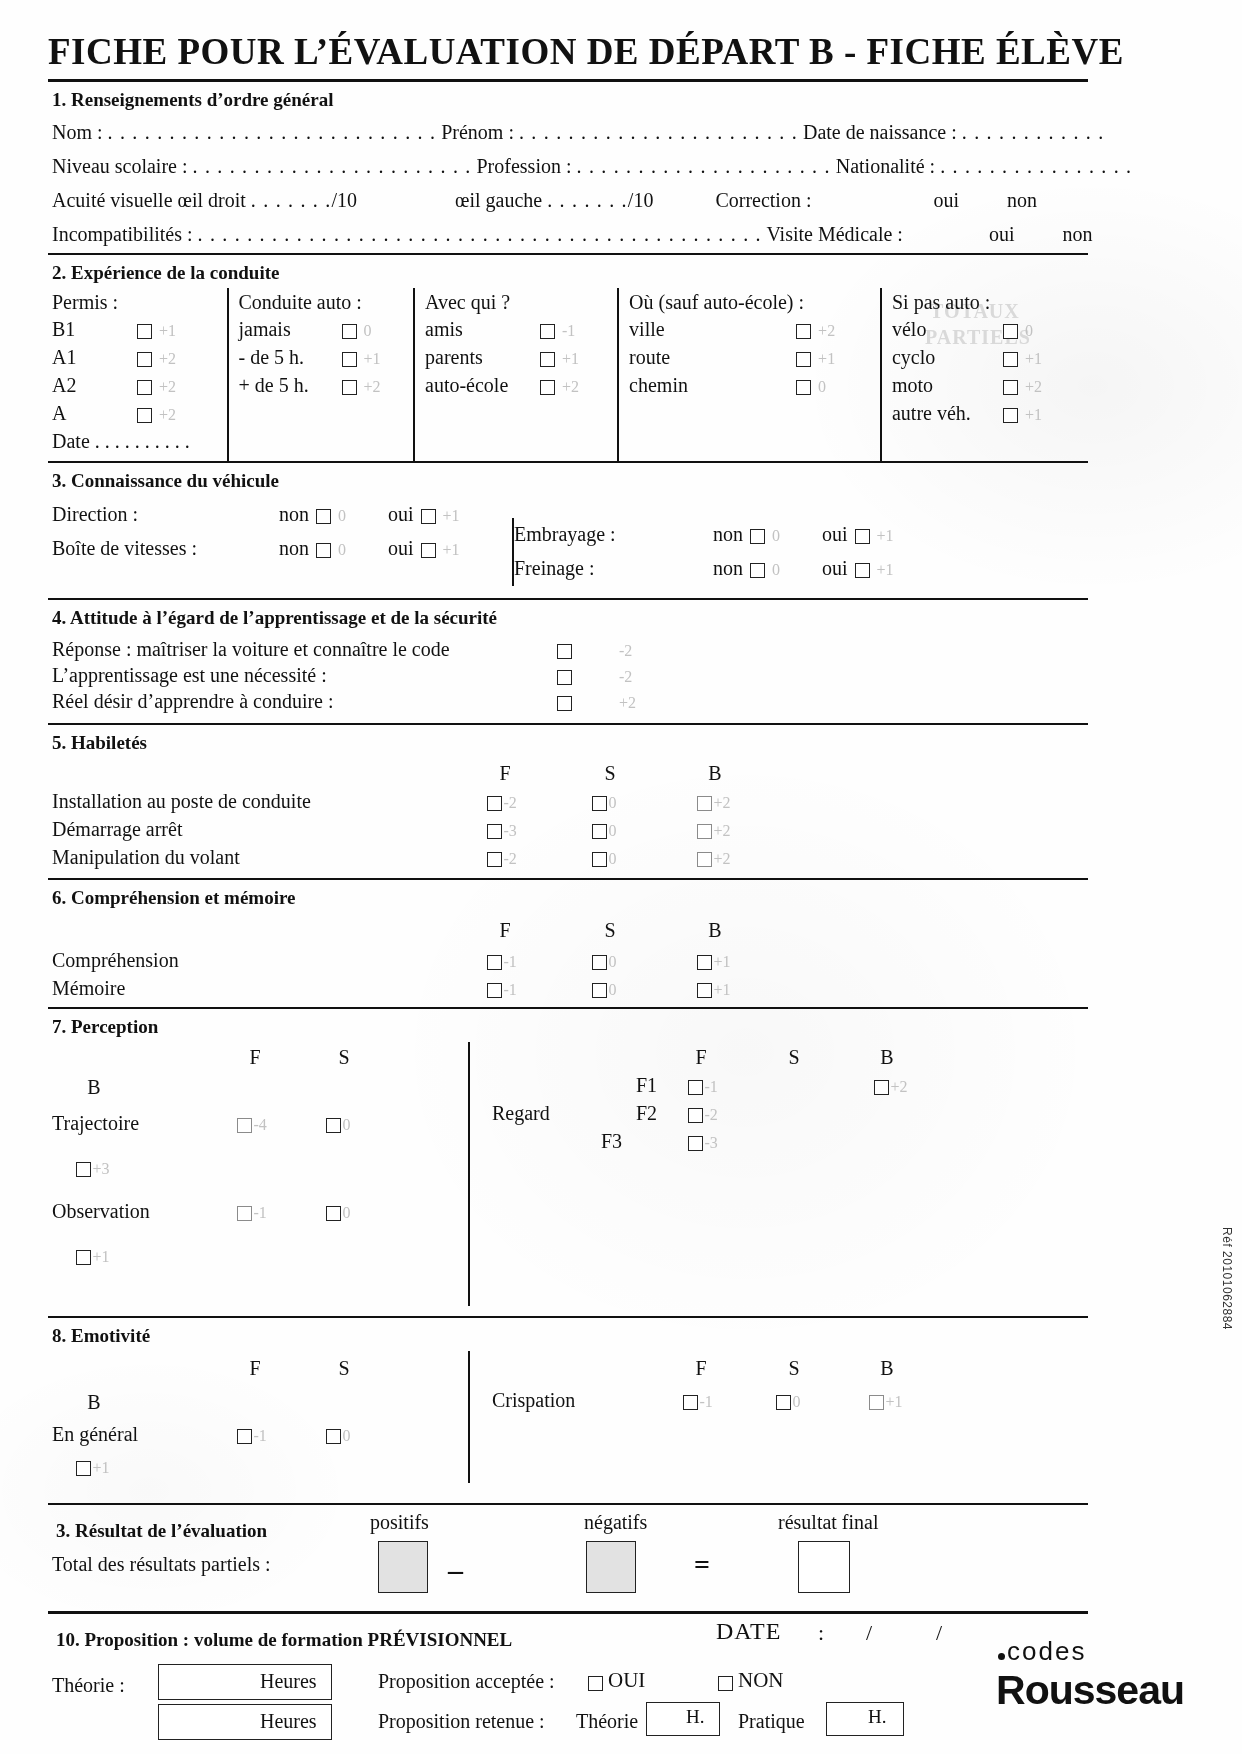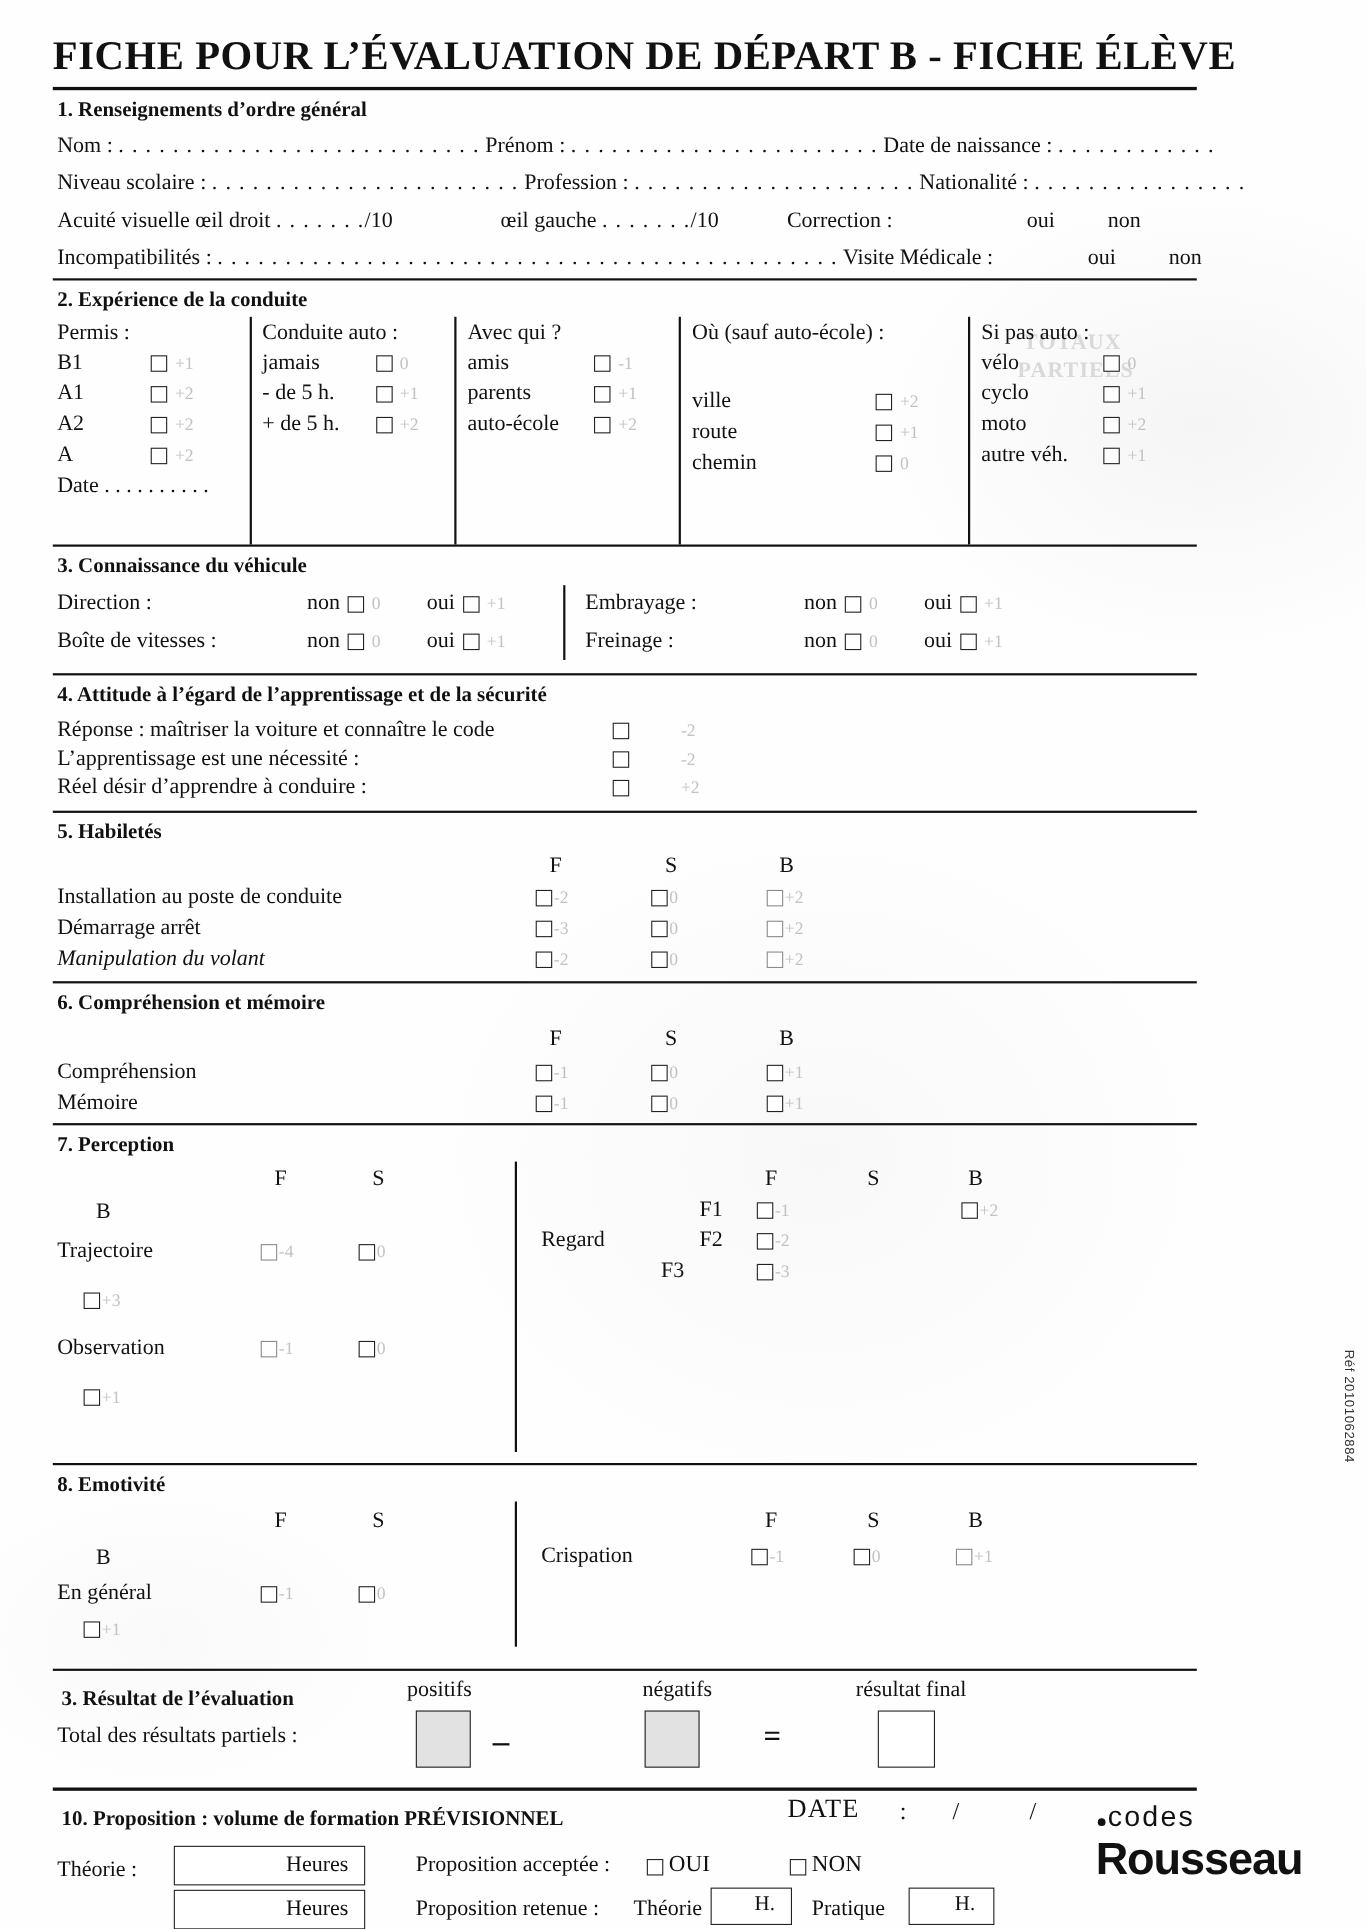--- a/index.html
+++ b/index.html
@@ -206,21 +206,21 @@
             <span class="cb"></span>
             <span class="sc">+2</span>
           </div>
           <div class="s2line">&nbsp;</div>
           <div class="s2line">&nbsp;</div>
         </div>
 
         <div class="s2col" style="width:246px;">
           <div class="s2head">Où (sauf auto-école) :</div>
           <div class="s2line">
-            <span style="display:inline-block;width:160px;margin-top:35px;">ville</span>
+            <span style="display:inline-block;width:160px;">ville</span>
             <span class="cb"></span>
             <span class="sc">+2</span>
           </div>
           <div class="s2line">
             <span style="display:inline-block;width:160px;">route</span>
             <span class="cb"></span>
             <span class="sc">+1</span>
           </div>
           <div class="s2line">
             <span style="display:inline-block;width:160px;">chemin</span>
@@ -278,21 +278,21 @@
             <span style="display:inline-block;width:222px;">Boîte de vitesses :</span>
             <span>non</span>
             <span class="cb"></span>
             <span class="sc">0</span>
             <span style="display:inline-block;width:18px;"></span>
             <span>oui</span>
             <span class="cb"></span>
             <span class="sc">+1</span>
           </div>
         </div>
-        <div class="vline" style="width:480px;padding-left:18px;">
+        <div class="vline" style="width:480px;margin-top:20px;">
           <div class="s2line" style="line-height:32px;">
             <span style="display:inline-block;width:194px;">Embrayage :</span>
             <span>non</span>
             <span class="cb"></span>
             <span class="sc">0</span>
             <span style="display:inline-block;width:18px;"></span>
             <span>oui</span>
             <span class="cb"></span>
             <span class="sc">+1</span>
           </div>
@@ -350,21 +350,21 @@
           <span style="display:inline-block;width:100px;text-align:center;"><span class="cb"></span><span class="sc">0</span></span>
           <span style="display:inline-block;width:100px;text-align:center;"><span class="cb pale"></span><span class="sc">+2</span></span>
         </div>
         <div style="font-size:20px;line-height:26px;">
           <span style="display:inline-block;width:398px;">Démarrage arrêt</span>
           <span style="display:inline-block;width:100px;text-align:center;"><span class="cb"></span><span class="sc">-3</span></span>
           <span style="display:inline-block;width:100px;text-align:center;"><span class="cb"></span><span class="sc">0</span></span>
           <span style="display:inline-block;width:100px;text-align:center;"><span class="cb pale"></span><span class="sc">+2</span></span>
         </div>
         <div style="font-size:20px;line-height:26px;">
-          <span style="display:inline-block;width:398px;font-style:italic;">Manipulation du volant</span>
+          <span style="display:inline-block;width:398px;">Manipulation du volant</span>
           <span style="display:inline-block;width:100px;text-align:center;"><span class="cb"></span><span class="sc">-2</span></span>
           <span style="display:inline-block;width:100px;text-align:center;"><span class="cb"></span><span class="sc">0</span></span>
           <span style="display:inline-block;width:100px;text-align:center;"><span class="cb pale"></span><span class="sc">+2</span></span>
         </div>
       </div>
     </div>
 
     <div class="rule-mid"></div>
 
     <div class="block">

